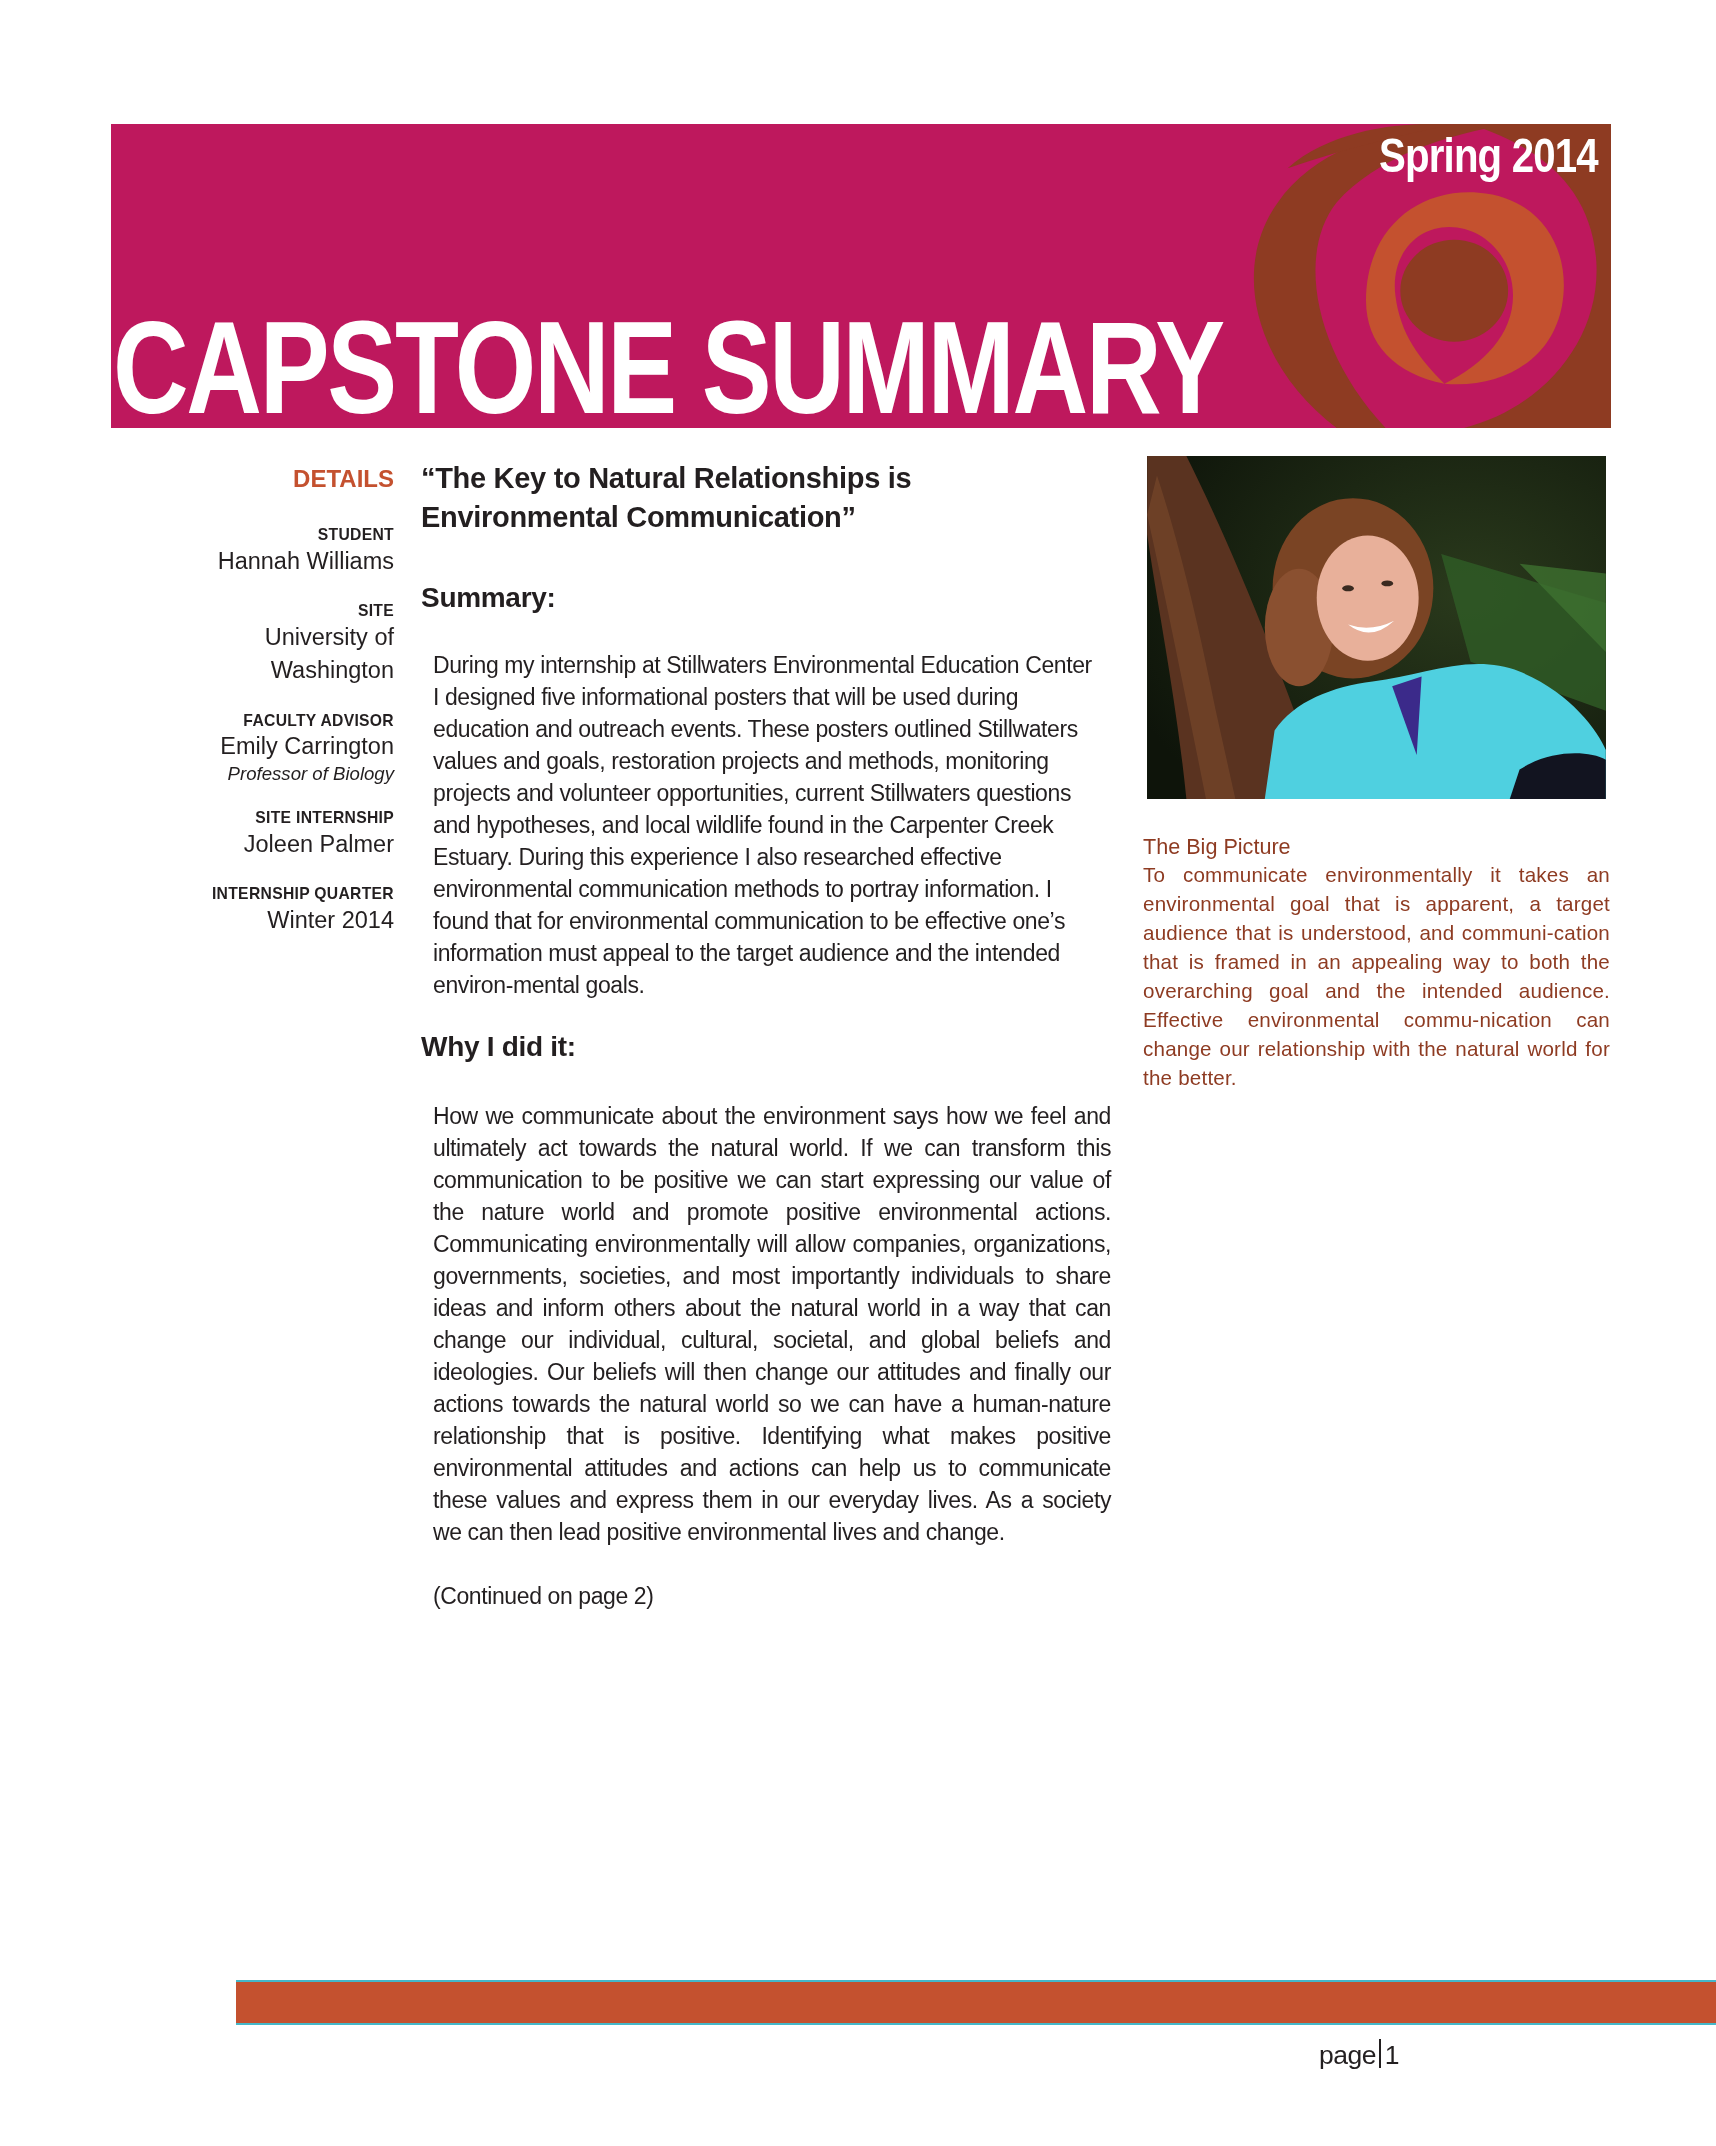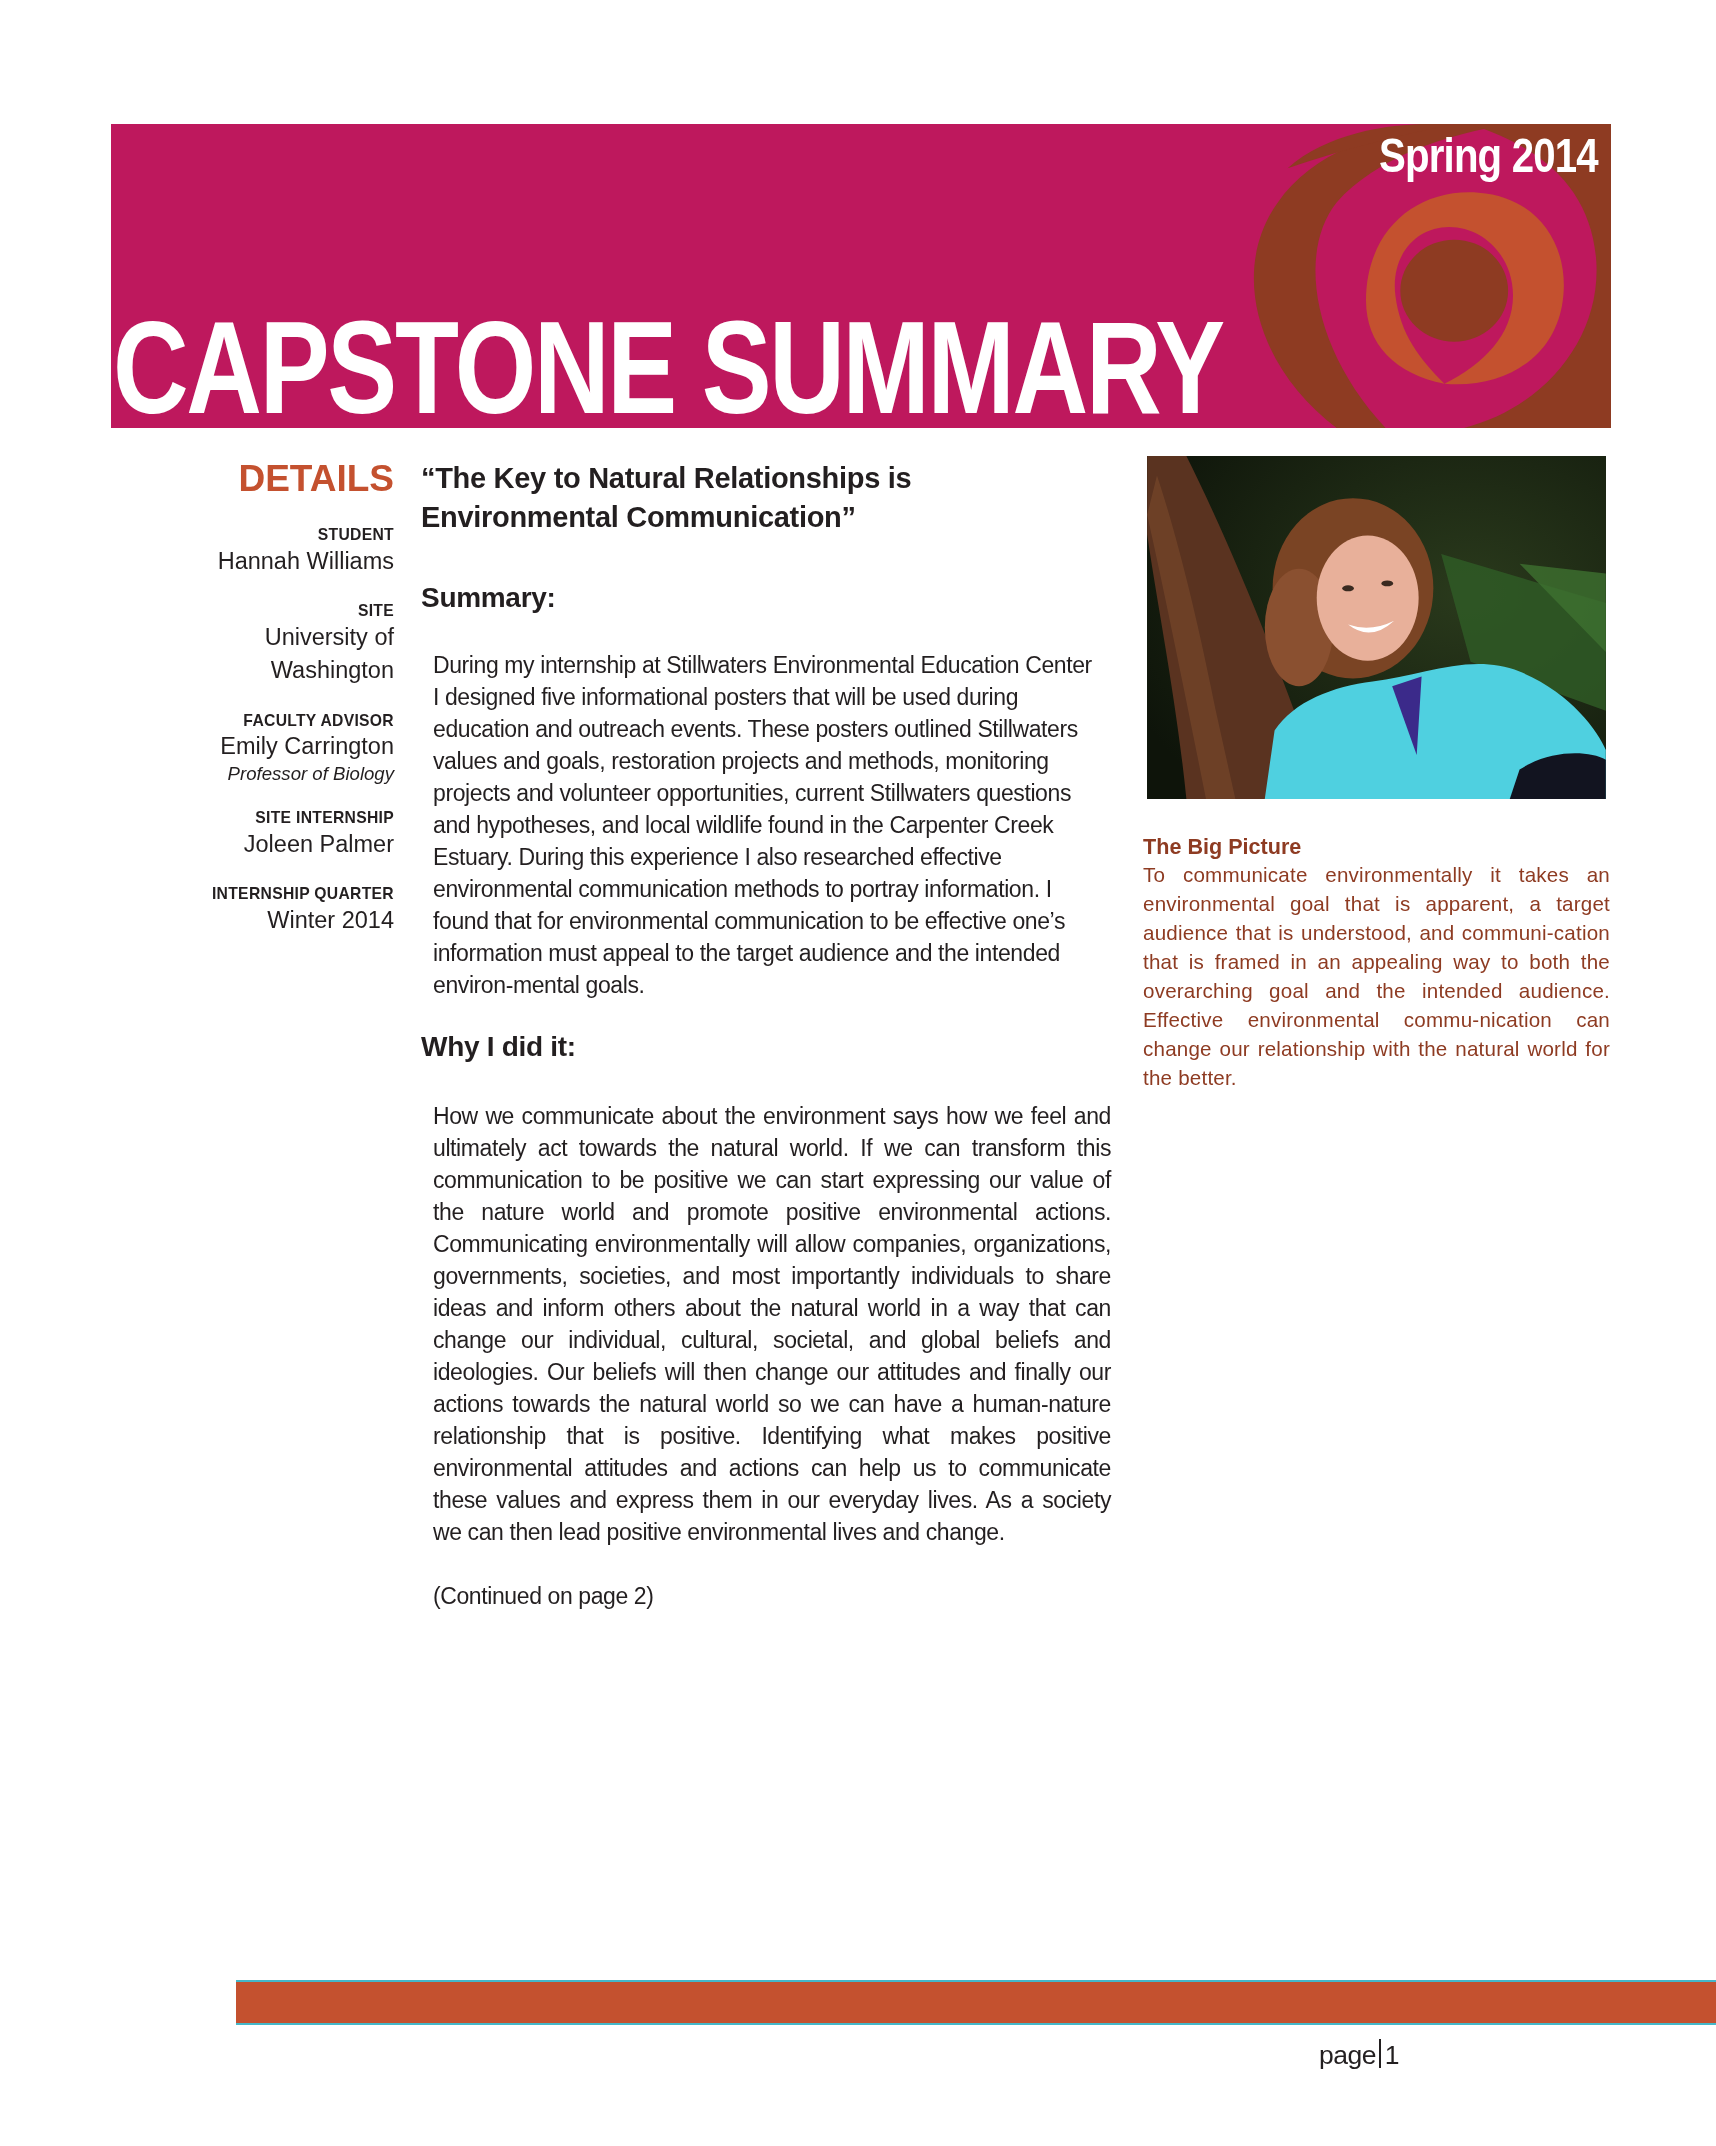--- a/index.html
+++ b/index.html
@@ -7,37 +7,37 @@
   .abs { position: absolute; }
 
   
   .header { left: 111px; top: 124px; width: 1500px; height: 304px; background: #be185d; overflow: hidden; }
   .swirl { position: absolute; right: 0; top: 0; width: 392px; height: 304px; }
   .season { position: absolute; right: 13.7px; top: 0px; color: #ffffff; font-family: "Liberation Sans", sans-serif; font-weight: bold; font-size: 49px; letter-spacing: -1px; transform: scaleX(0.82); transform-origin: right top; line-height: 63px; }
   .big-title { position: absolute; left: 2px; top: 178px; color: #ffffff; font-family: "Liberation Sans", sans-serif; font-weight: bold; font-size: 131px; line-height: 131px; letter-spacing: -2.9px; transform: scaleX(0.80); transform-origin: left top; white-space: nowrap; }
 
   
   .details { left: 147px; top: 459px; width: 247px; text-align: right; }
-  .details h2 { margin: 0 0 27.4px 0; color: #c4512f; font-size: 37px; font-weight: bold; letter-spacing: 0px; line-height: 39px; }
+  .details h2 { margin: 0 0 27.4px 0; color: #c4512f; font-size: 24px; font-weight: bold; letter-spacing: 0px; line-height: 39px; }
   .d-item { margin-bottom: 23.5px; }
   .d-label { font-size: 15.7px; font-weight: bold; letter-spacing: 0.3px; line-height: 19.6px; color: #231f20; }
   .d-value { font-size: 23.5px; line-height: 33px; color: #231f20; }
   .d-sub { font-size: 18.6px; font-style: italic; line-height: 21.6px; color: #231f20; }
 
   
   .main { left: 421px; top: 459px; width: 676px; }
   .title { font-size: 29px; font-weight: bold; line-height: 39px; margin: 0; letter-spacing: -0.3px; }
   .section-h { font-size: 28px; font-weight: bold; line-height: 37px; margin: 0; letter-spacing: -0.3px; }
   .body-p { font-size: 23px; line-height: 32px; margin: 12px; letter-spacing: -0.4px; }
   .justify { text-align: justify; width: 678px; }
 
   
   .photo { left: 1147px; top: 456px; width: 459px; height: 343px; overflow: hidden; background: #1b2413; }
   .bigpic { left: 1143px; top: 833px; width: 467px; color: #8e3b22; }
-  .bigpic h3 { margin: 0; font-size: 21.6px; font-weight: bold; line-height: 27.4px; }
+  .bigpic h3 { margin: 0; font-size: 21.6px; font-weight: normal; line-height: 27.4px; }
   .bigpic p { margin: 0; font-size: 20.6px; line-height: 29px; text-align: justify; letter-spacing: 0.2px; }
 
   
   .footer-bar { left: 236px; top: 1980px; width: 1480px; height: 41px; background: #c4512f; border-top: 2px solid #45b7c9; border-bottom: 2px solid #45b7c9; }
   .page-num { left: 1319px; top: 2039px; font-size: 26.5px; line-height: 33px; color: #231f20; letter-spacing: -0.5px; }
   .page-num .bar { display: inline-block; width: 2px; height: 29px; background: #231f20; vertical-align: -3.9px; margin: 0 3.9px 0 2.9px; }
 </style>
 </head>
 <body>
 

